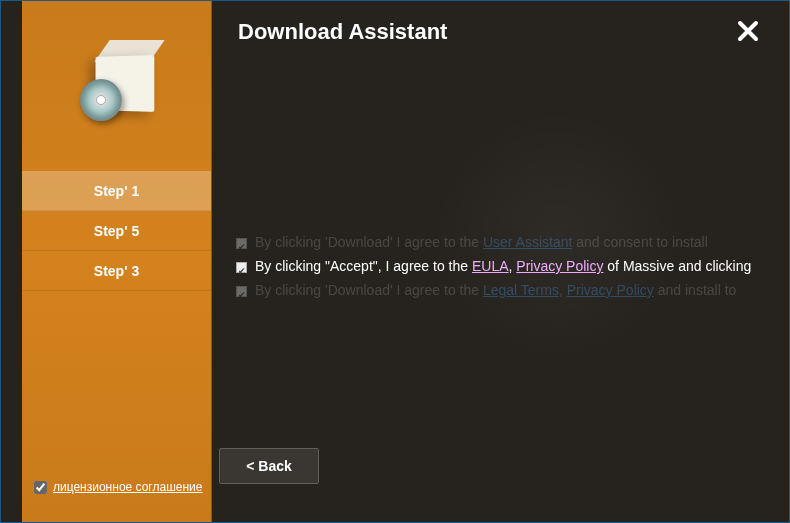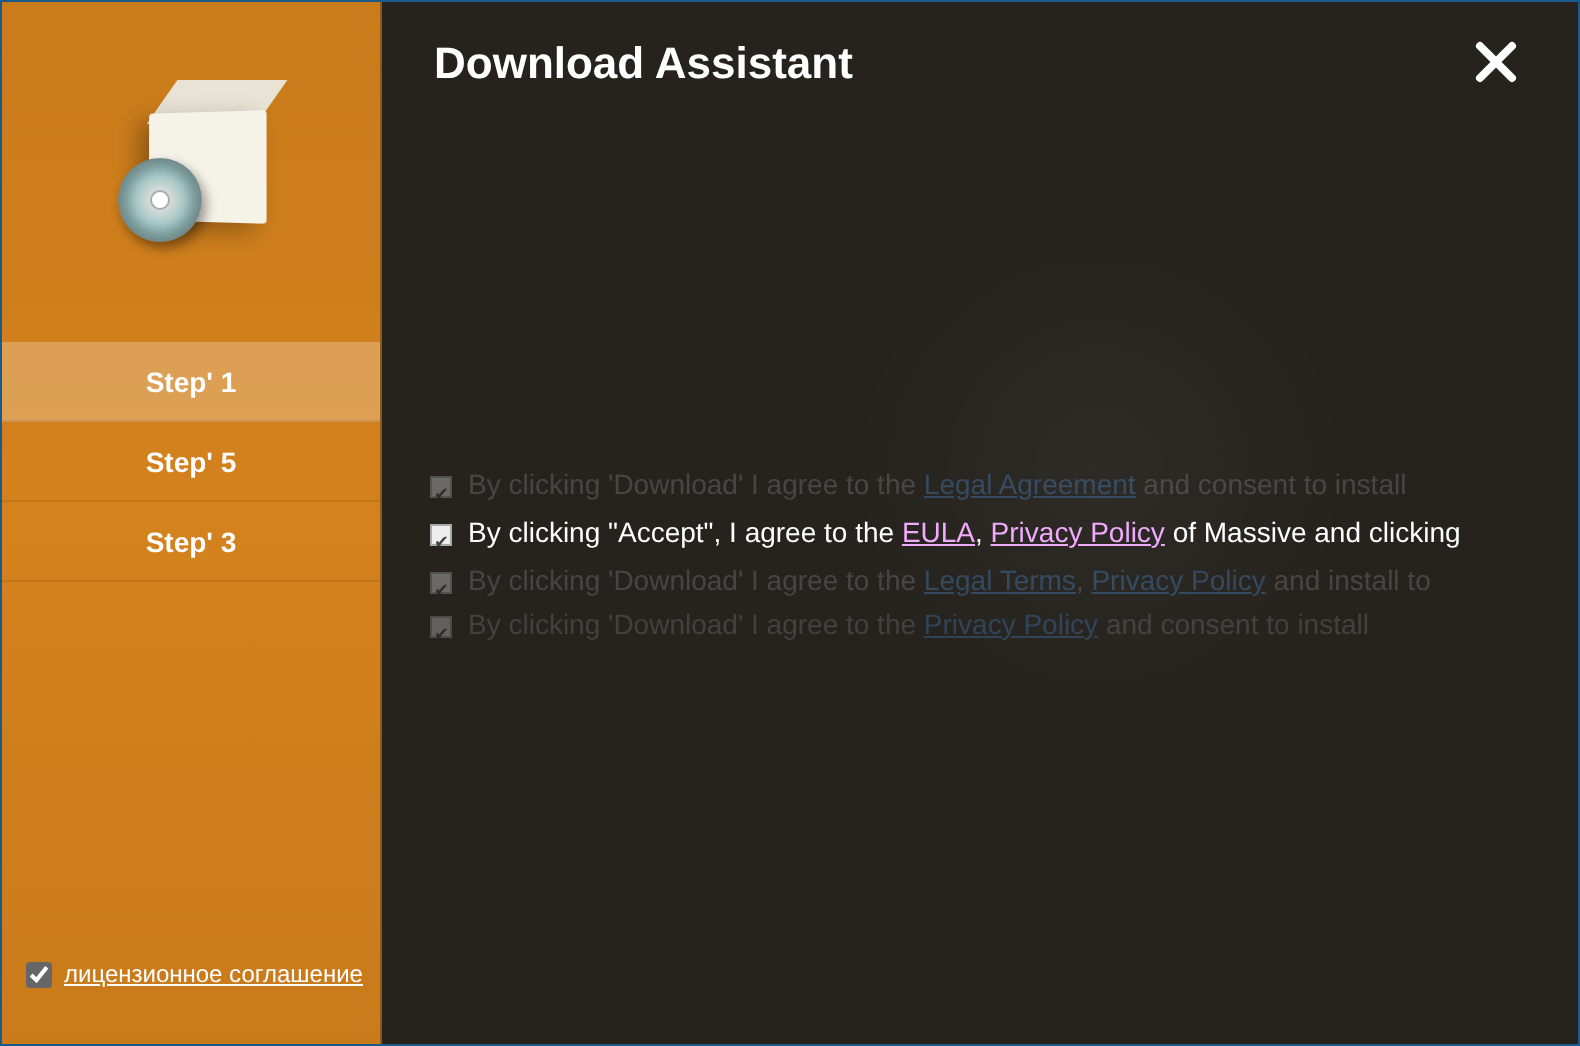--- a/index.html
+++ b/index.html
@@ -8,20 +8,21 @@
       font-family: Arial, Helvetica, sans-serif;
       background: #000;
       overflow: hidden;
     }
     .window {
       width: 790px; height: 523px;
       border: 1px solid #1a5a8a;
       display: flex;
       position: relative;
       background: #26231f;
+      padding-left: 21px;
     }
     .sidebar {
       width: 190px;
       height: 100%;
       background: linear-gradient(180deg, #c97a1a 0%, #d4821e 50%, #c97a1a 100%);
       background-color: #d17f1d;
       border-right: 1px solid #8a5a1a;
       display: flex;
       flex-direction: column;
       position: relative;
@@ -174,42 +175,37 @@
             <path d="M4 4 L20 20 M20 4 L4 20" stroke="#fff" stroke-width="4" stroke-linecap="round"></path>
           </svg>
       </div>
     </div>
 
     <div class="consent-block">
 
       <div class="consent-row mask-top">
         <span class="cb"></span>
         <span>
-          <span>By clicking 'Download' I agree to the </span><span class="consent-link">Legal Agreement</span><span> and consent to install</span>
+          <span>By clicking 'Download' I agree to the </span><span class="consent-link">User Assistant</span><span> and consent to install</span>
         </span>
       </div>
 
       <div class="consent-row focus">
         <span class="cb"></span>
         <span>
           <span>By clicking "Accept", I agree to the </span><span class="consent-link">EULA</span><span>, </span><span class="consent-link">Privacy Policy</span><span> of Massive and clicking</span>
         </span>
       </div>
 
       <div class="consent-row mask-bot1">
         <span class="cb"></span>
         <span>
           <span>By clicking 'Download' I agree to the </span><span class="consent-link">Legal Terms</span><span>, </span><span class="consent-link">Privacy Policy</span><span> and install to</span>
         </span>
       </div>
 
-      <div class="consent-row mask-bot2">
-        <span class="cb"></span>
-        <span>
-          <span>By clicking 'Download' I agree to the </span><span class="consent-link">Privacy Policy</span><span> and consent to install</span>
-        </span>
-      </div>
 
     </div>
   </div>
 
+  <div class="back-btn">&lt; Back</div>
 
 </div>
 
 </body></html>

